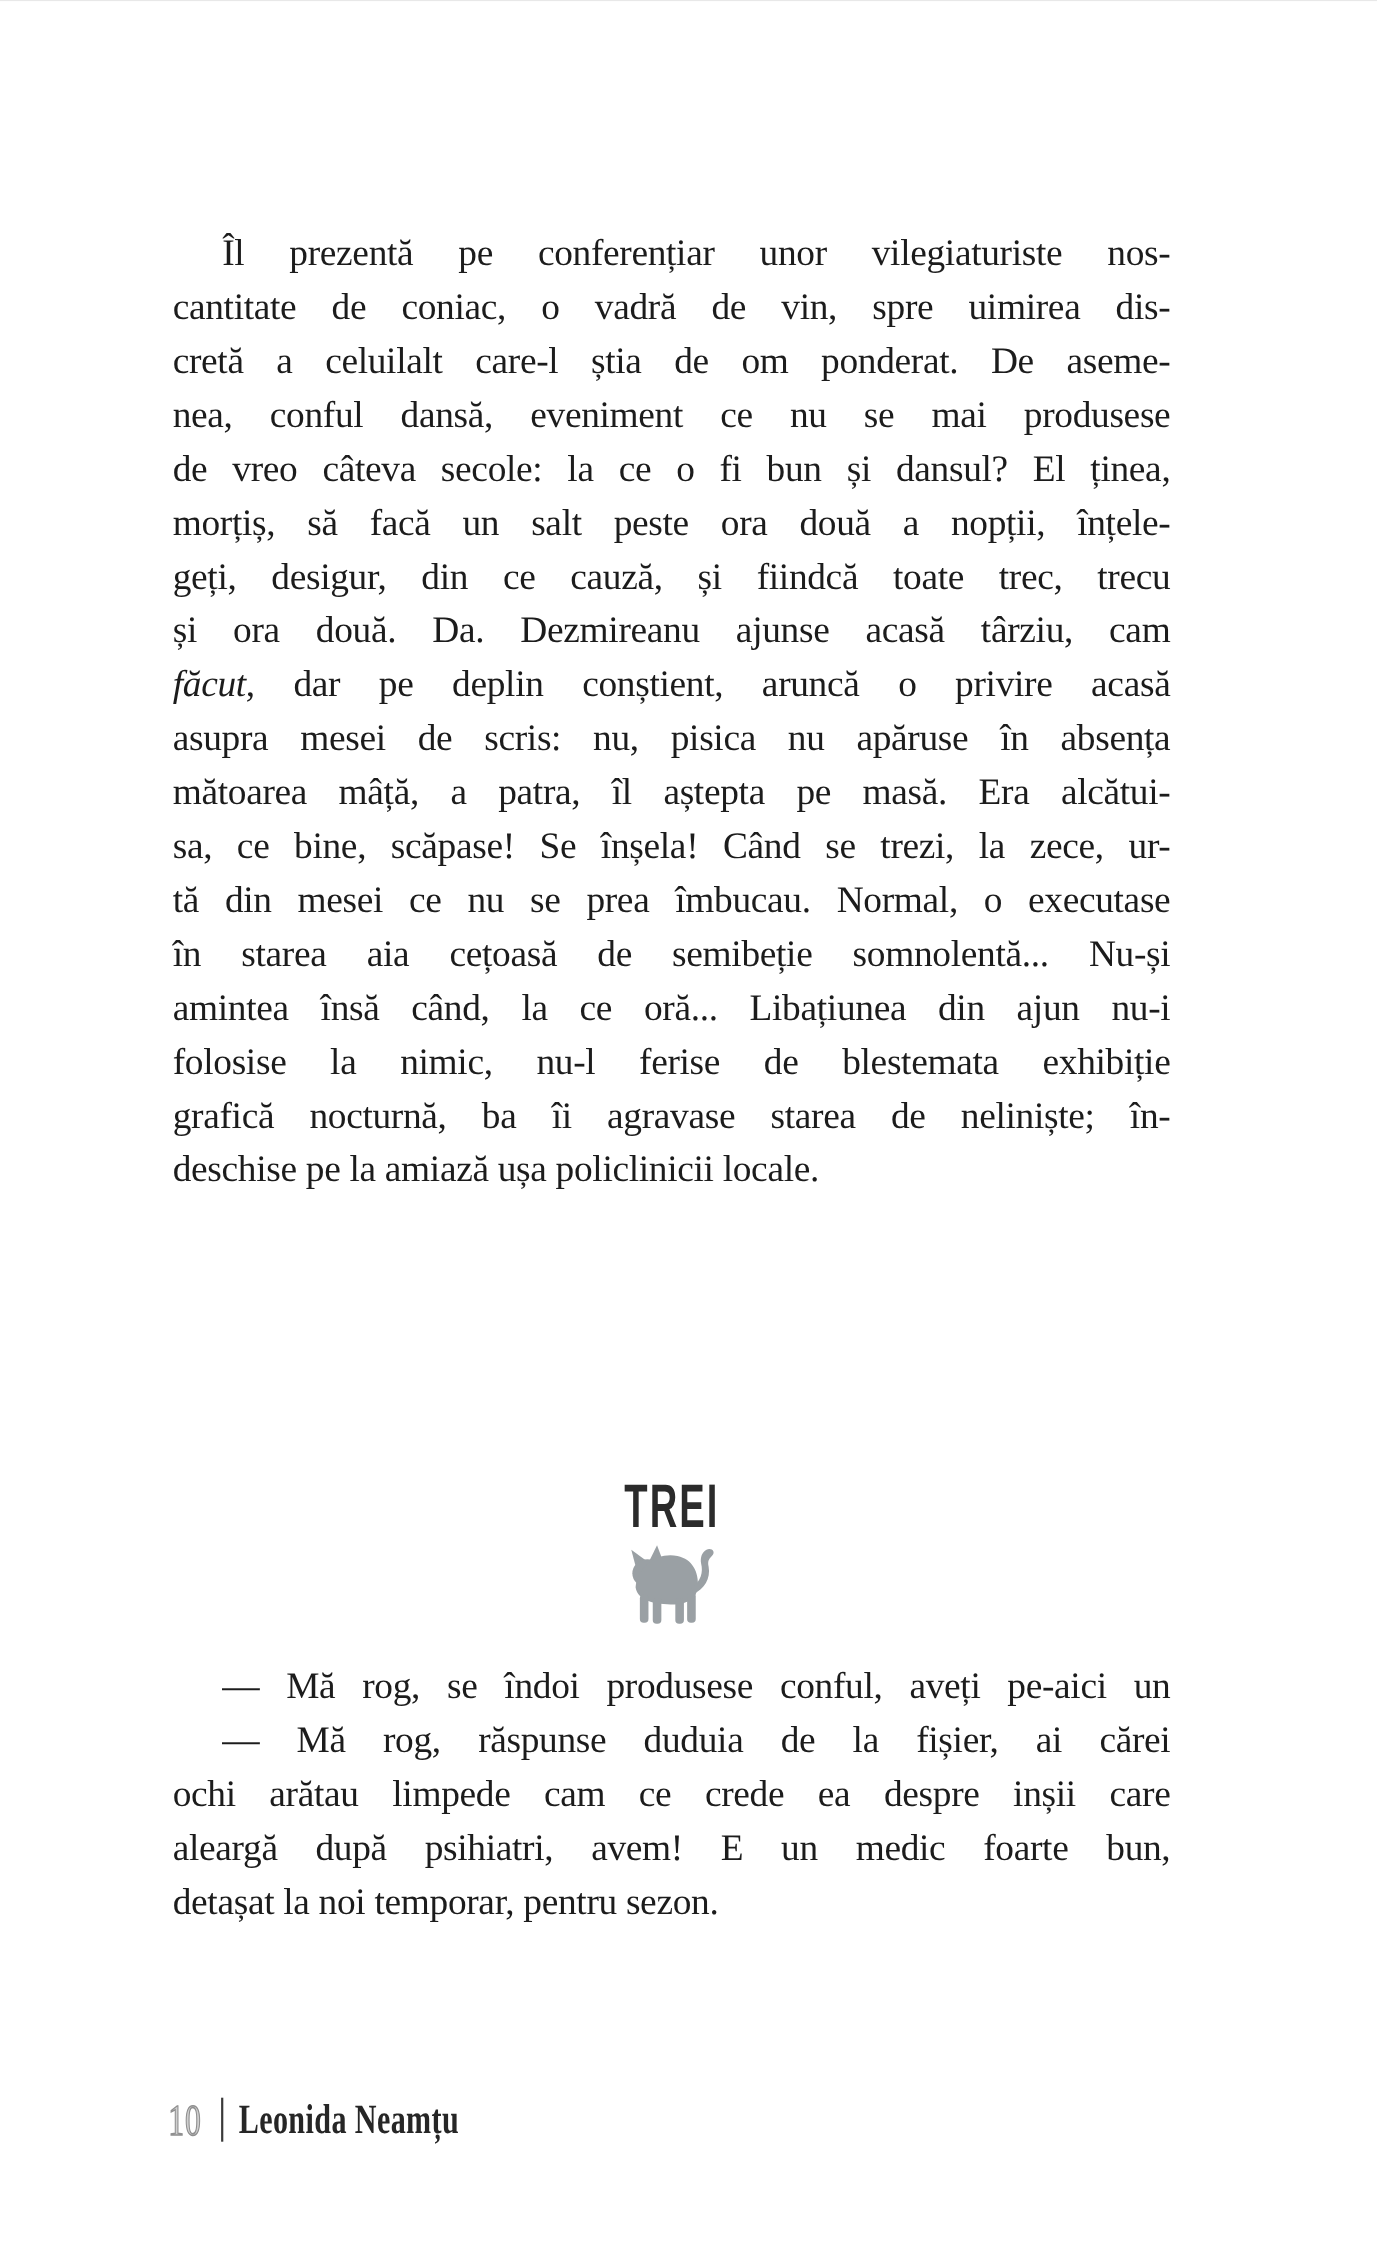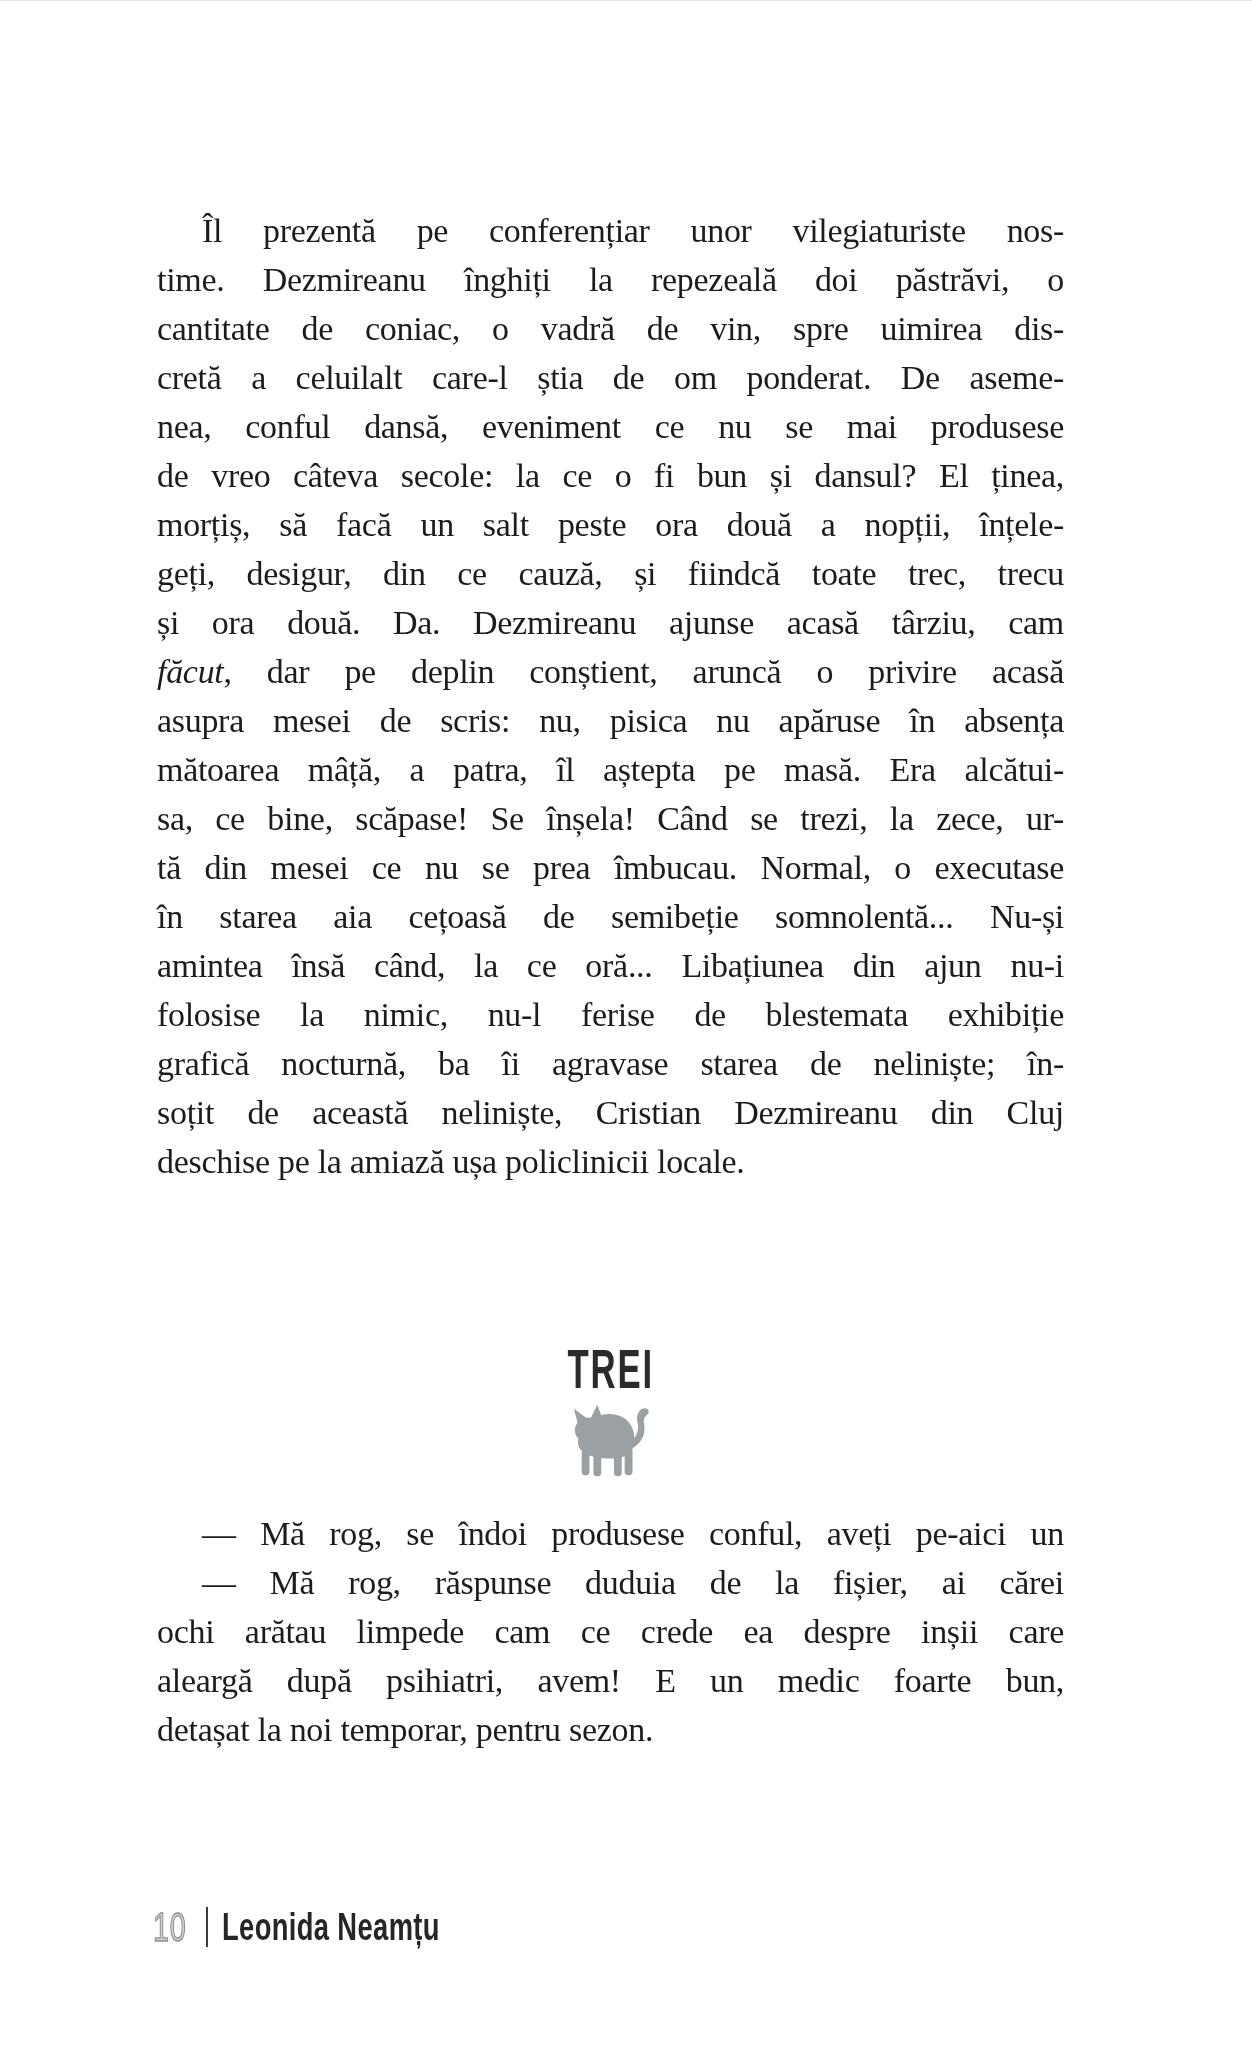--- a/index.html
+++ b/index.html
@@ -53,21 +53,21 @@
     display: flex;
     justify-content: center;
   }
   .footer {
     position: absolute;
     top: 1903px;
     left: 153px;
     display: flex;
     align-items: center;
     height: 46px;
-    font-family: Liberation Sans, sans-serif;
+    font-family: Liberation Serif, serif;
   }
   .pagenum {
     display: inline-block;
     transform: scaleX(0.72);
     transform-origin: left center;
     font-size: 40px;
     font-weight: 400;
     color: #cfcfcf;
     -webkit-text-stroke: 1.3px #8f8f8f;
     letter-spacing: 1px;
@@ -88,38 +88,36 @@
     letter-spacing: 0.5px;
   }
 </style>
 </head>
 <body>
 
 <div class="page">
 
   <div class="textblock para1">
     <div class="jline indent">Îl prezentă pe conferențiar unor vilegiaturiste nos-</div>
-    <div class="jline">time. Dezmireanu înghiți la repezeală doi păstrăvi, o</div>
     <div class="jline">cantitate de coniac, o vadră de vin, spre uimirea dis-</div>
     <div class="jline">cretă a celuilalt care-l știa de om ponderat. De aseme-</div>
     <div class="jline">nea, conful dansă, eveniment ce nu se mai produsese</div>
     <div class="jline">de vreo câteva secole: la ce o fi bun și dansul? El ținea,</div>
     <div class="jline">morțiș, să facă un salt peste ora două a nopții, înțele-</div>
     <div class="jline">geți, desigur, din ce cauză, și fiindcă toate trec, trecu</div>
     <div class="jline">și ora două. Da. Dezmireanu ajunse acasă târziu, cam</div>
     <div class="jline"><span class="ital">făcut</span><span>, dar pe deplin conștient, aruncă o privire acasă</span></div>
     <div class="jline">asupra mesei de scris: nu, pisica nu apăruse în absența</div>
     <div class="jline">mătoarea mâță, a patra, îl aștepta pe masă. Era alcătui-</div>
     <div class="jline">sa, ce bine, scăpase! Se înșela! Când se trezi, la zece, ur-</div>
     <div class="jline">tă din mesei ce nu se prea îmbucau. Normal, o executase</div>
     <div class="jline">în starea aia cețoasă de semibeție somnolentă... Nu-și</div>
     <div class="jline">amintea însă când, la ce oră... Libațiunea din ajun nu-i</div>
     <div class="jline">folosise la nimic, nu-l ferise de blestemata exhibiție</div>
     <div class="jline">grafică nocturnă, ba îi agravase starea de neliniște; în-</div>
-    <div class="jline">soțit de această neliniște, Cristian Dezmireanu din Cluj</div>
     <div class="lline">deschise pe la amiază ușa policlinicii locale.</div>
   </div>
 
   <div class="heading-wrap">
     <span class="heading-inner">TREI</span>
   </div>
 
   <div class="cat-wrap">
     <svg width="84" height="76" viewBox="0 0 86 76" xmlns="http://www.w3.org/2000/svg">
       <g fill="#9aa0a4">

